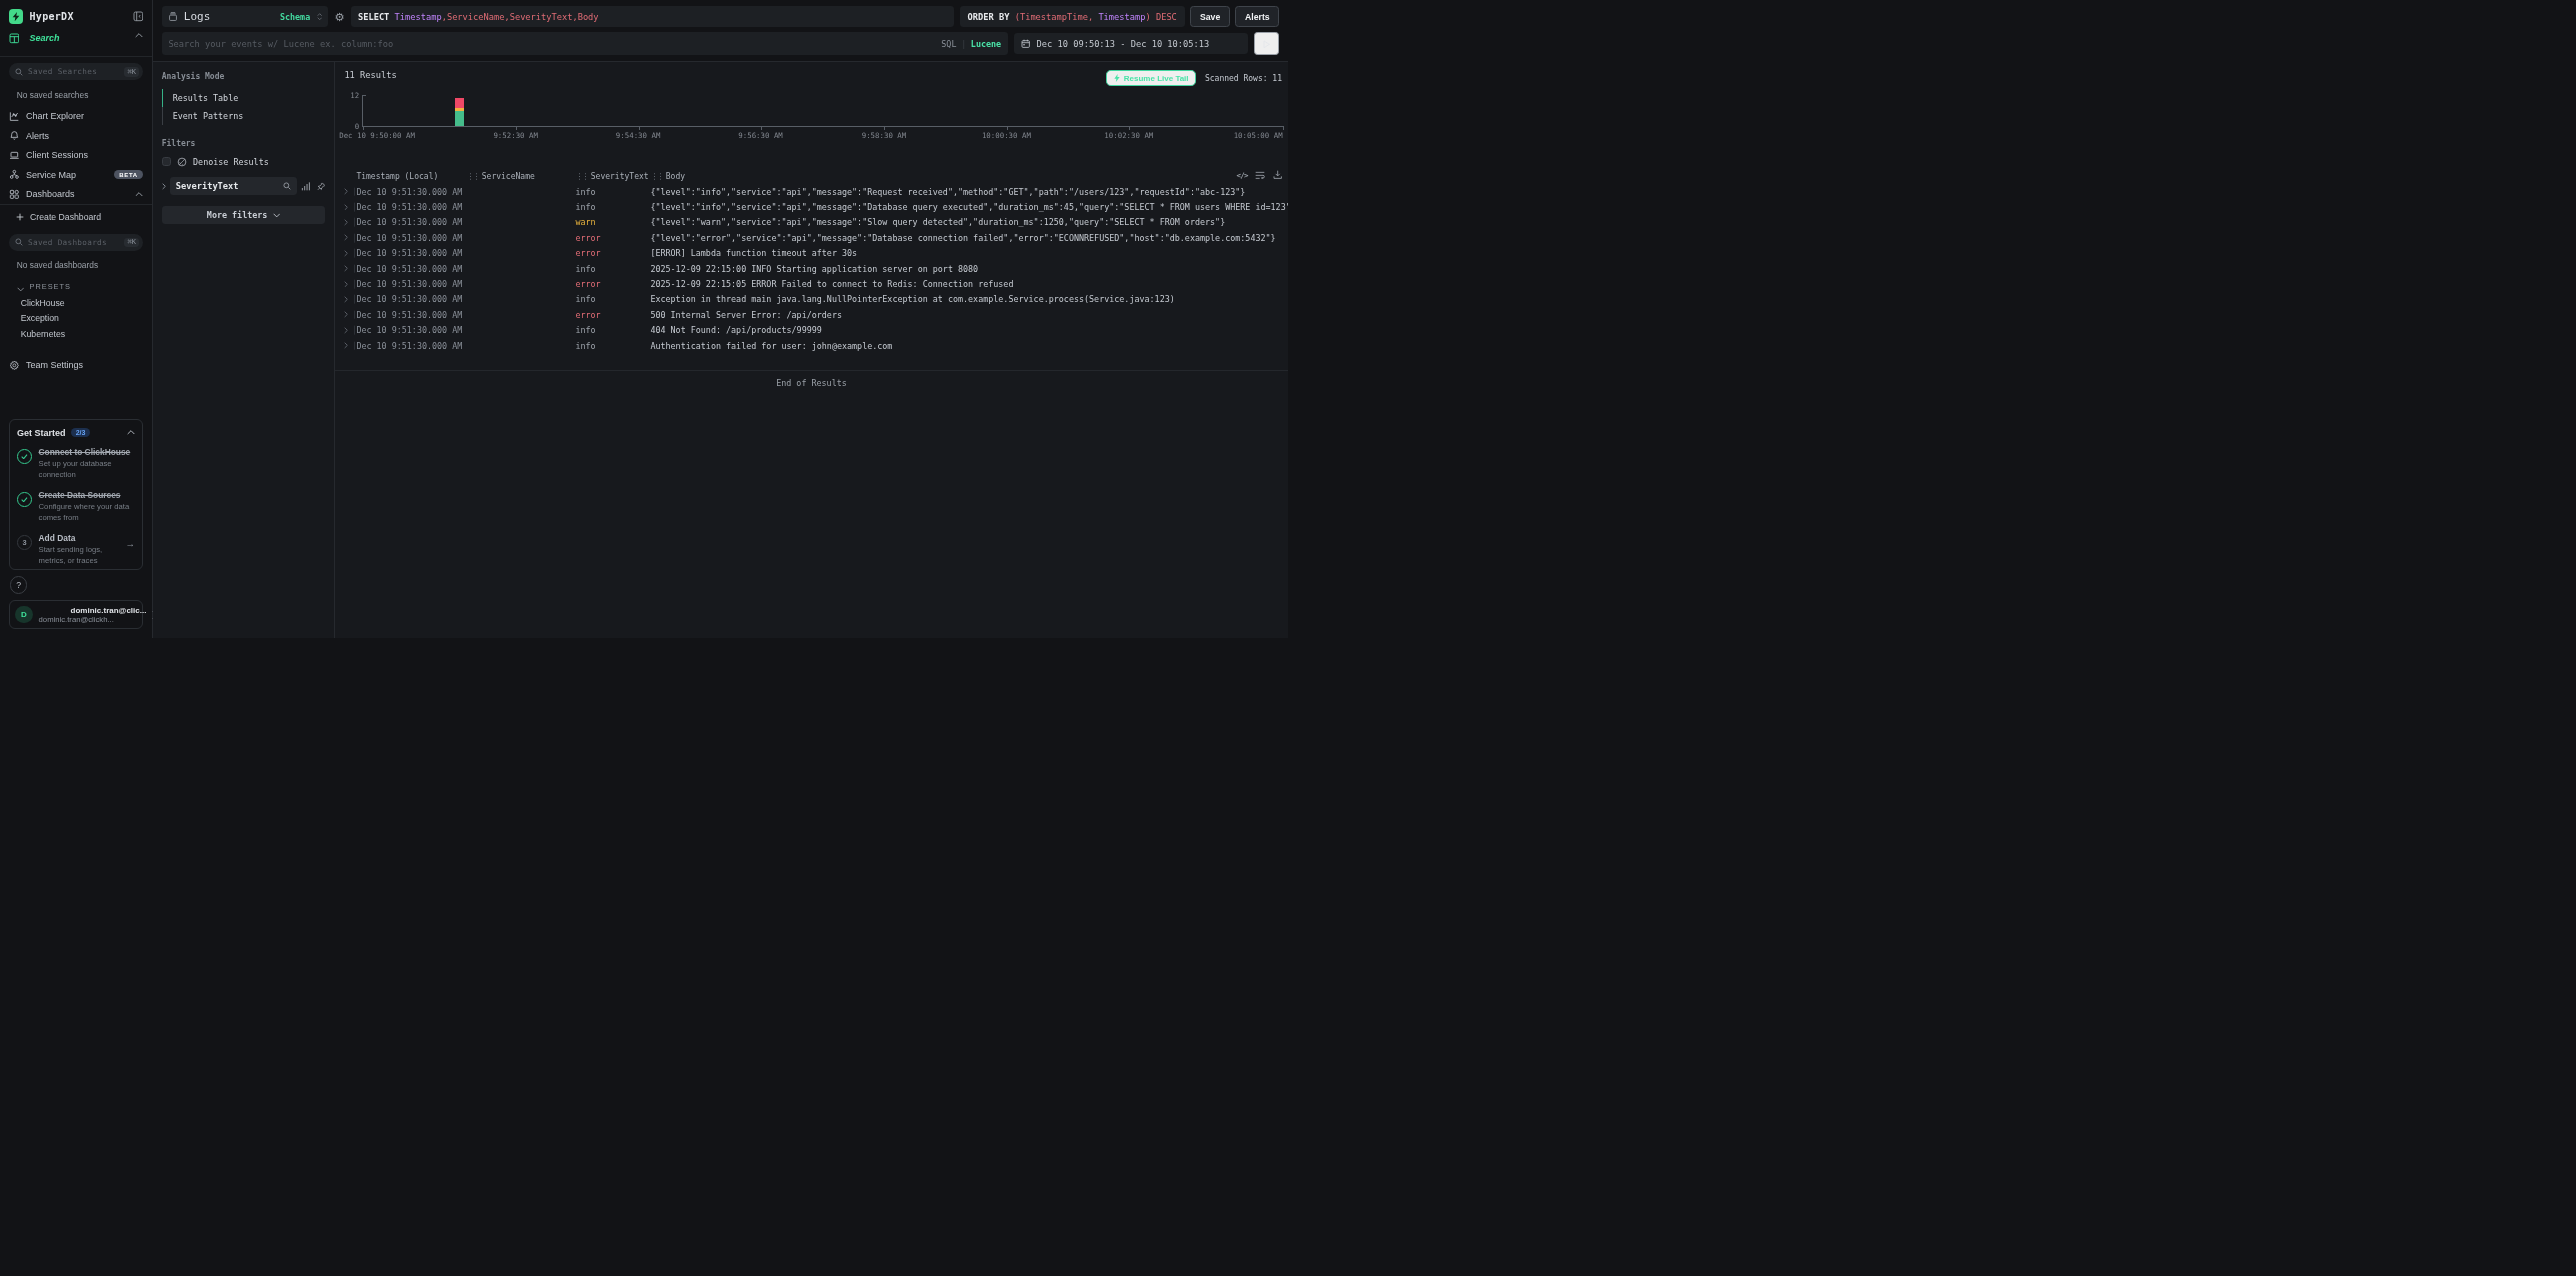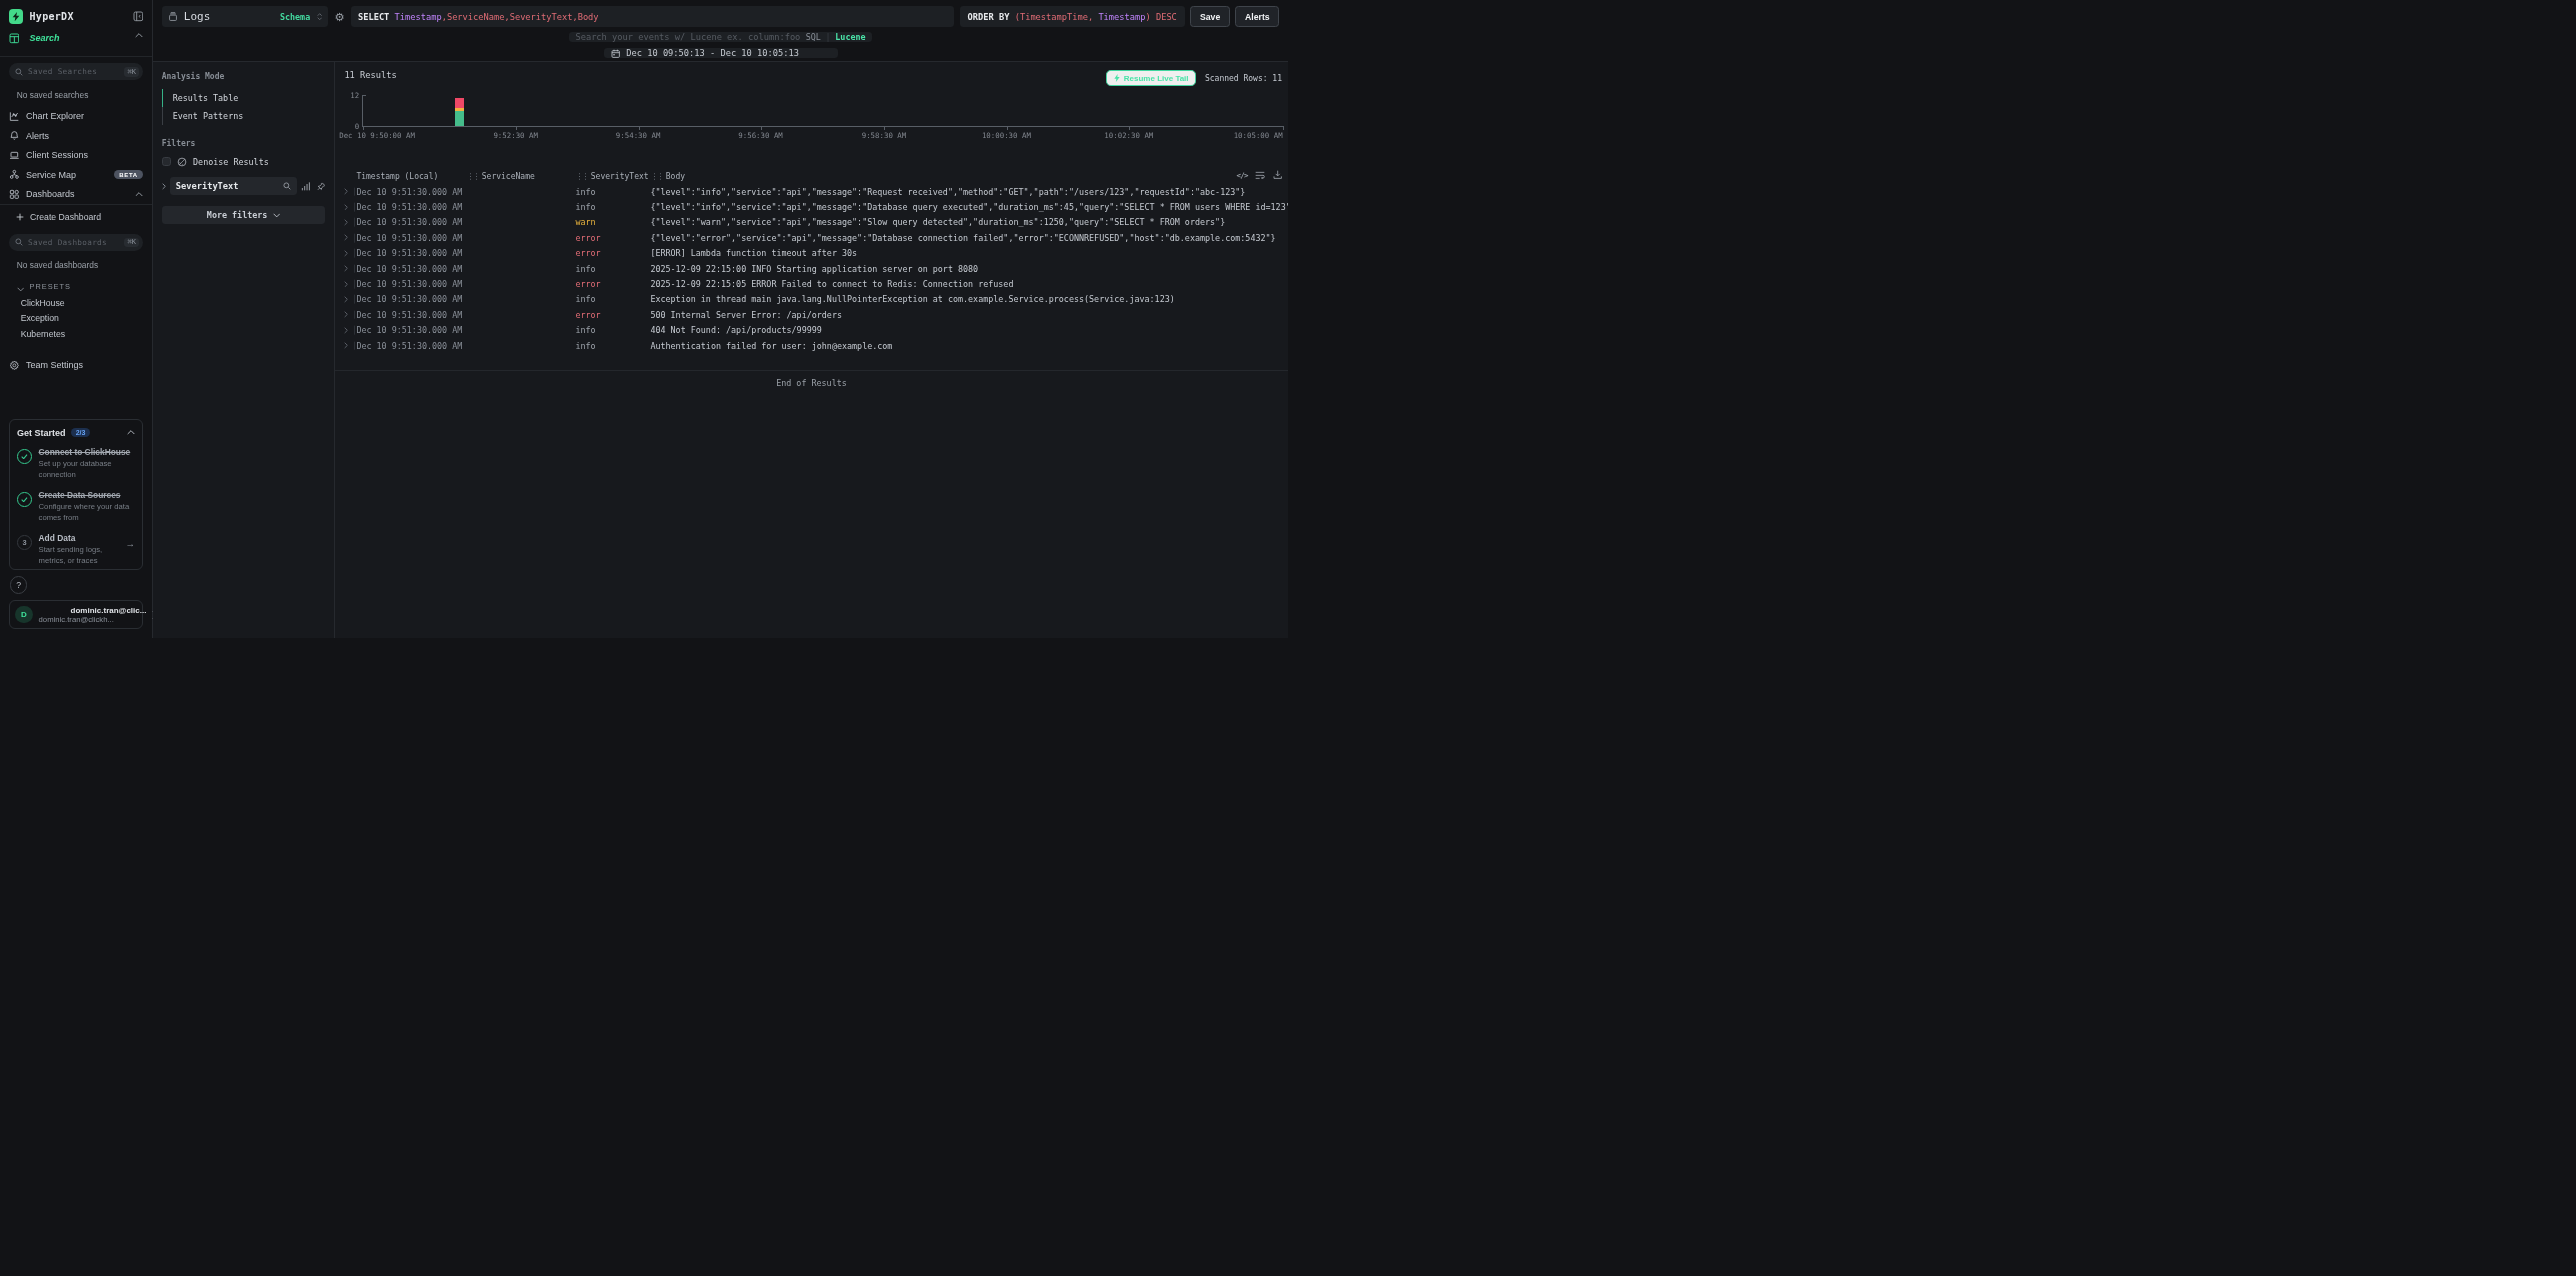--- a/index.html
+++ b/index.html
@@ -74,21 +74,21 @@
   .src-mode { font-size:8.4px; font-weight:bold; color:#43d99f; }
   .updown { display:flex; flex-direction:column; gap:0.7px; color:#6a7078; margin-left:1.3px; }
   .gear { color:#9aa0a8; font-size:11.4px; font-family:"DejaVu Sans", sans-serif; padding:0 1.3px; cursor:pointer; }
   .sql-input { flex:1; padding:0 6.7px; font-size:8.7px; white-space:nowrap; overflow:hidden; cursor:text; }
   .kw { font-weight:bold; color:#e8eaed; }
   .fld-purple { color:#c084fc; }
   .fld-red { color:#e06c75; }
   .orderby { padding:0 8px; font-size:8.7px; white-space:nowrap; cursor:text; }
   .btn { background:#202328; border:0.7px solid #3f444b; border-radius:3.4px; height:21px;
     padding:0 8.7px; display:flex; align-items:center; font-weight:bold; font-size:8.7px; color:#f2f4f6; cursor:pointer; }
-  .tb-row2 { display:flex; align-items:center; gap:6px; height:23px; margin-top:5.4px;flex-direction:column; }
+  .tb-row2 { display:flex; align-items:center; gap:6px; height:23px; margin-top:5.4px; }
   .search-input { flex:1; height:23px; padding:0 6.7px; gap:5.4px; cursor:text; }
   .search-ph { flex:1; font-size:8.7px; color:#565b62; white-space:nowrap; overflow:hidden; }
   .lang { display:flex; gap:4.7px; font-size:8.4px; align-items:center; }
   .lang .sql { color:#8a9099; cursor:pointer; }
   .lang .sep { color:#3a3e44; }
   .lang .lucene { color:#4ae3a8; font-weight:bold; cursor:pointer; }
   .daterange { width:234px; min-width:234px; padding:0 7.4px; gap:6px; font-size:8.7px; color:#c5cad1; cursor:pointer; }
   .playbtn { width:25.5px; min-width:25.5px; height:23px; border:0.7px solid #9aa0a8; border-radius:3.4px;
     display:flex; align-items:center; justify-content:center; color:#e3e6ea; cursor:pointer; }
 

